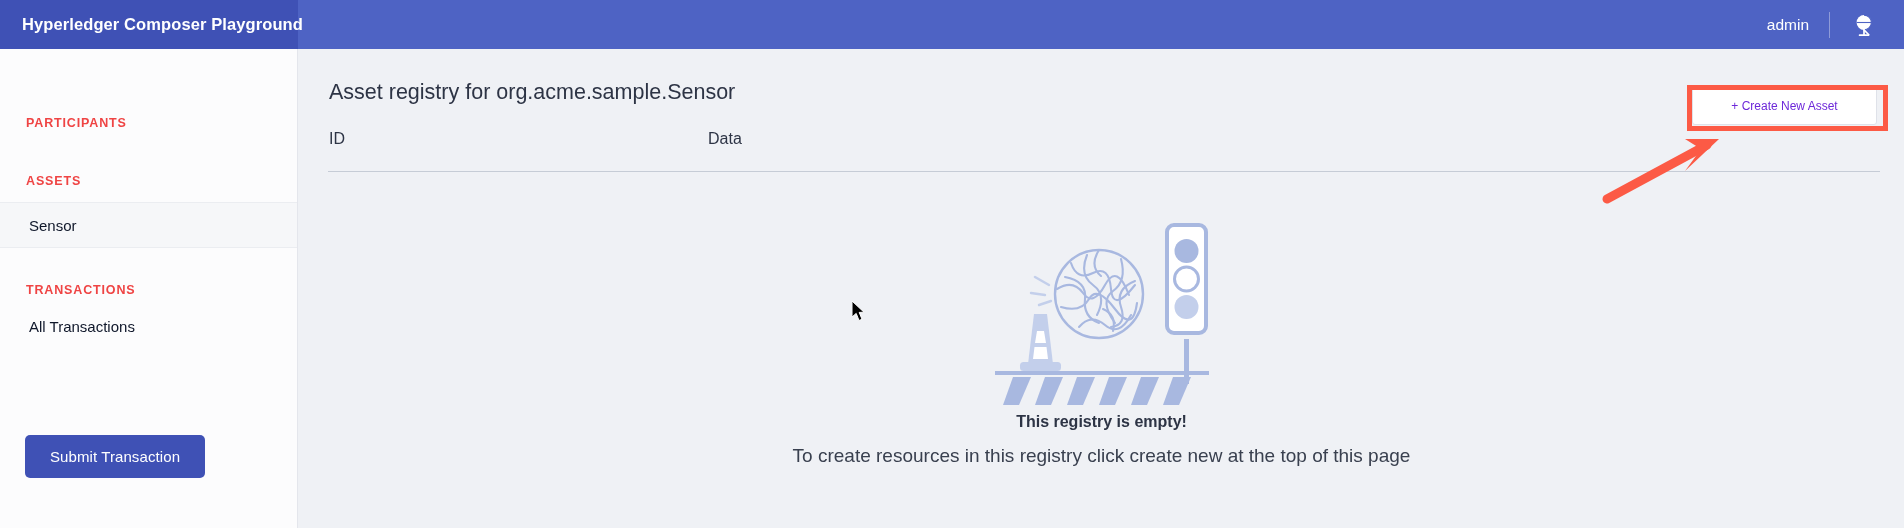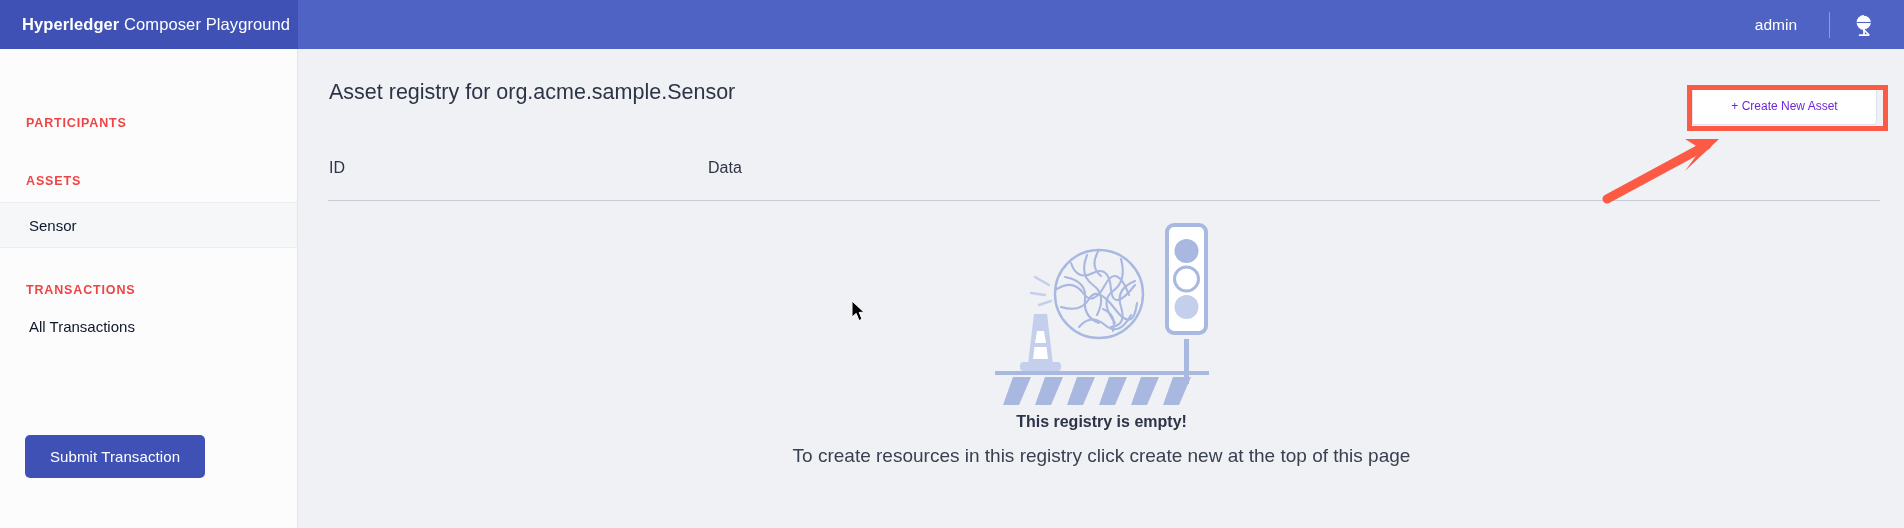--- a/index.html
+++ b/index.html
@@ -35,21 +35,21 @@
     box-sizing: border-box;
     flex: 0 0 298px;
   }
   .brand-text {
     color: #ffffff;
     font-size: 16.5px;
     letter-spacing: .1px;
     white-space: nowrap;
   }
   .brand-strong { font-weight: bold; }
-  .brand-light { font-weight: normal; }
+  .brand-light { font-weight: bold; }
 
   #nav-tabs {
     display: flex;
     align-items: stretch;
     padding-left: 37px;
   }
   .nav-tab {
     position: relative;
     display: flex;
     align-items: center;
@@ -71,21 +71,21 @@
   }
   #header-right {
     margin-left: auto;
     display: flex;
     align-items: center;
     padding-right: 26px;
   }
   #user-name {
     color: #ffffff;
     font-size: 15.5px;
-    margin-right: 32px;
+    margin-right: 20px;
     white-space: nowrap;
     text-align: center;
   }
   #header-divider {
     width: 1px;
     height: 26px;
     background: #8e9bd8;
     margin-right: 22px;
   }
   #globe-icon { width: 26px; height: 26px; display: block; }
@@ -200,21 +200,21 @@
     width: 140px;
     height: 110px;
     pointer-events: none;
     z-index: 39;
   }
 
   
   #table-header {
     position: absolute;
     left: 0; right: 0;
-    top: 102px;
+    top: 73px;
     height: 63px;
   }
   .col-head {
     position: absolute;
     color: #2d3445;
     font-size: 16px;
     white-space: nowrap;
   }
   #col-head-id   { left: 30px; top: 8px; }
   #col-head-data { left: 409px; top: 8px; }

